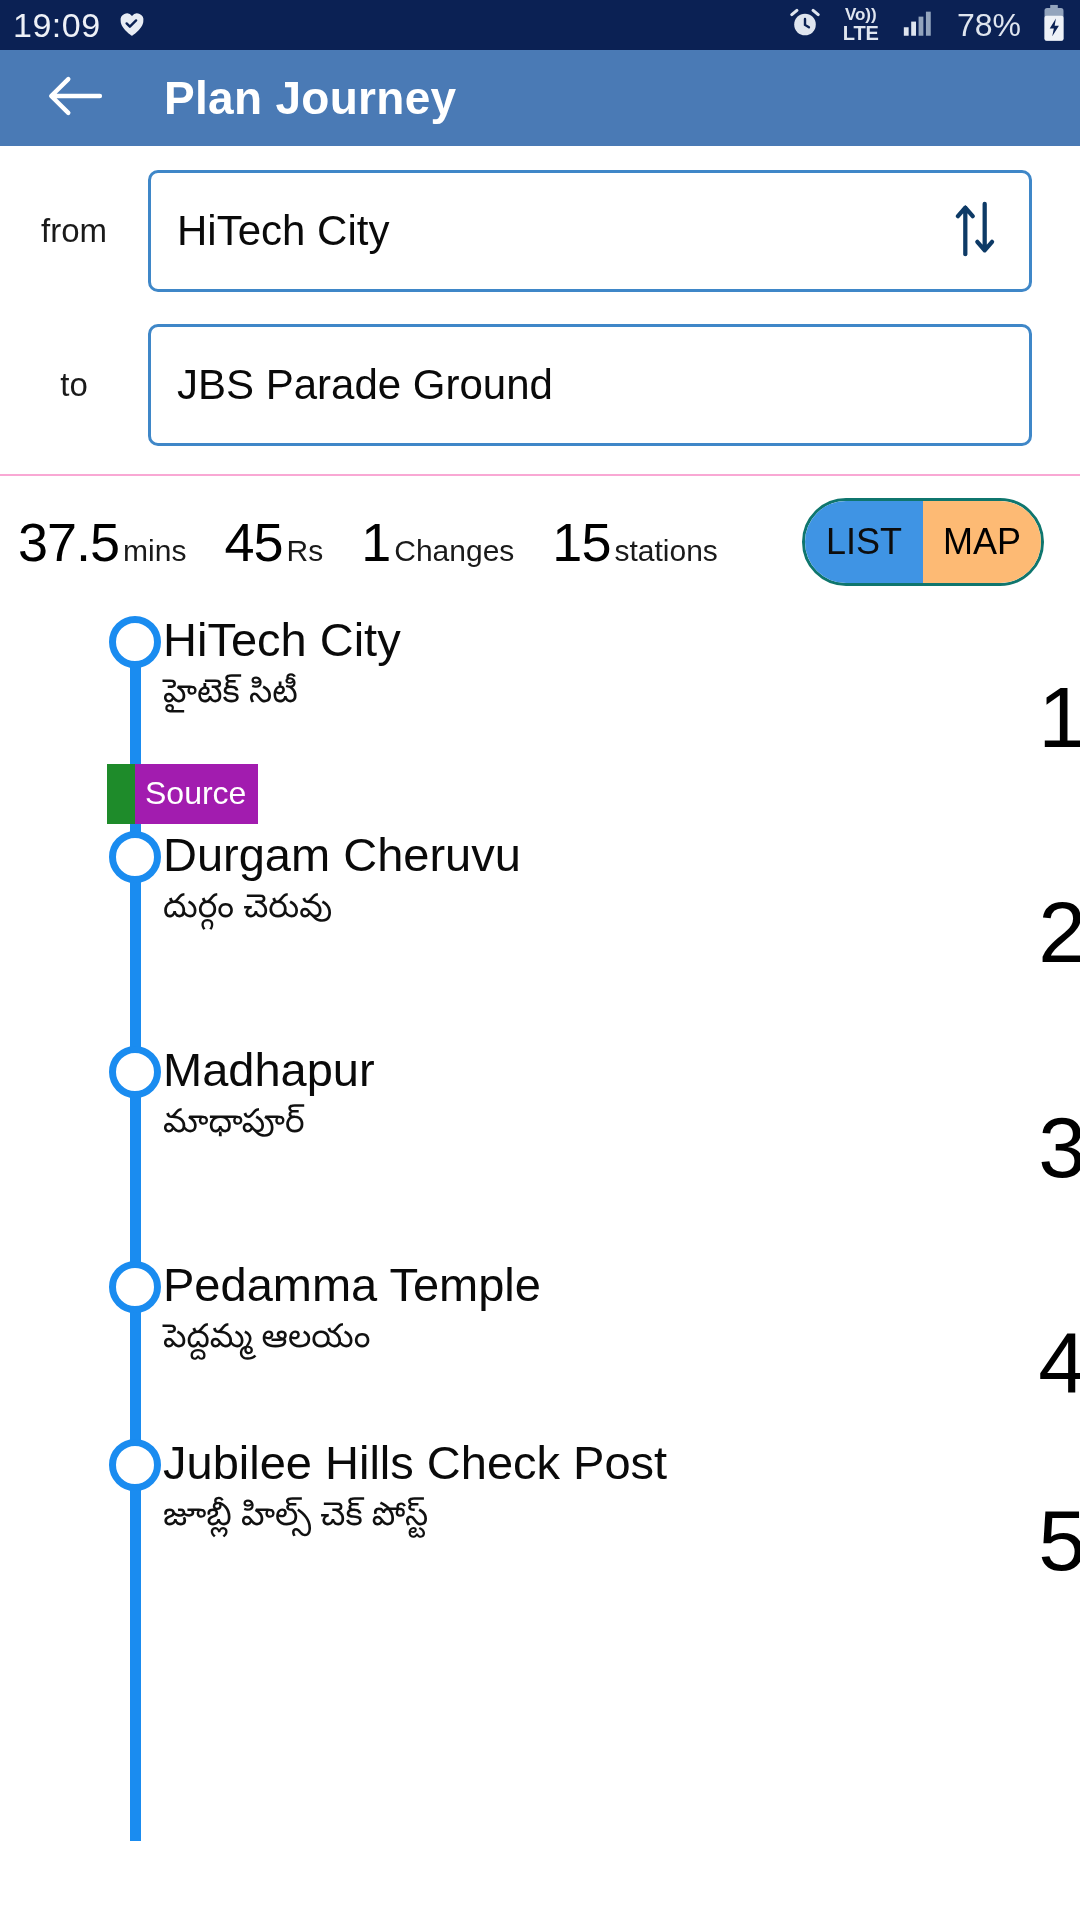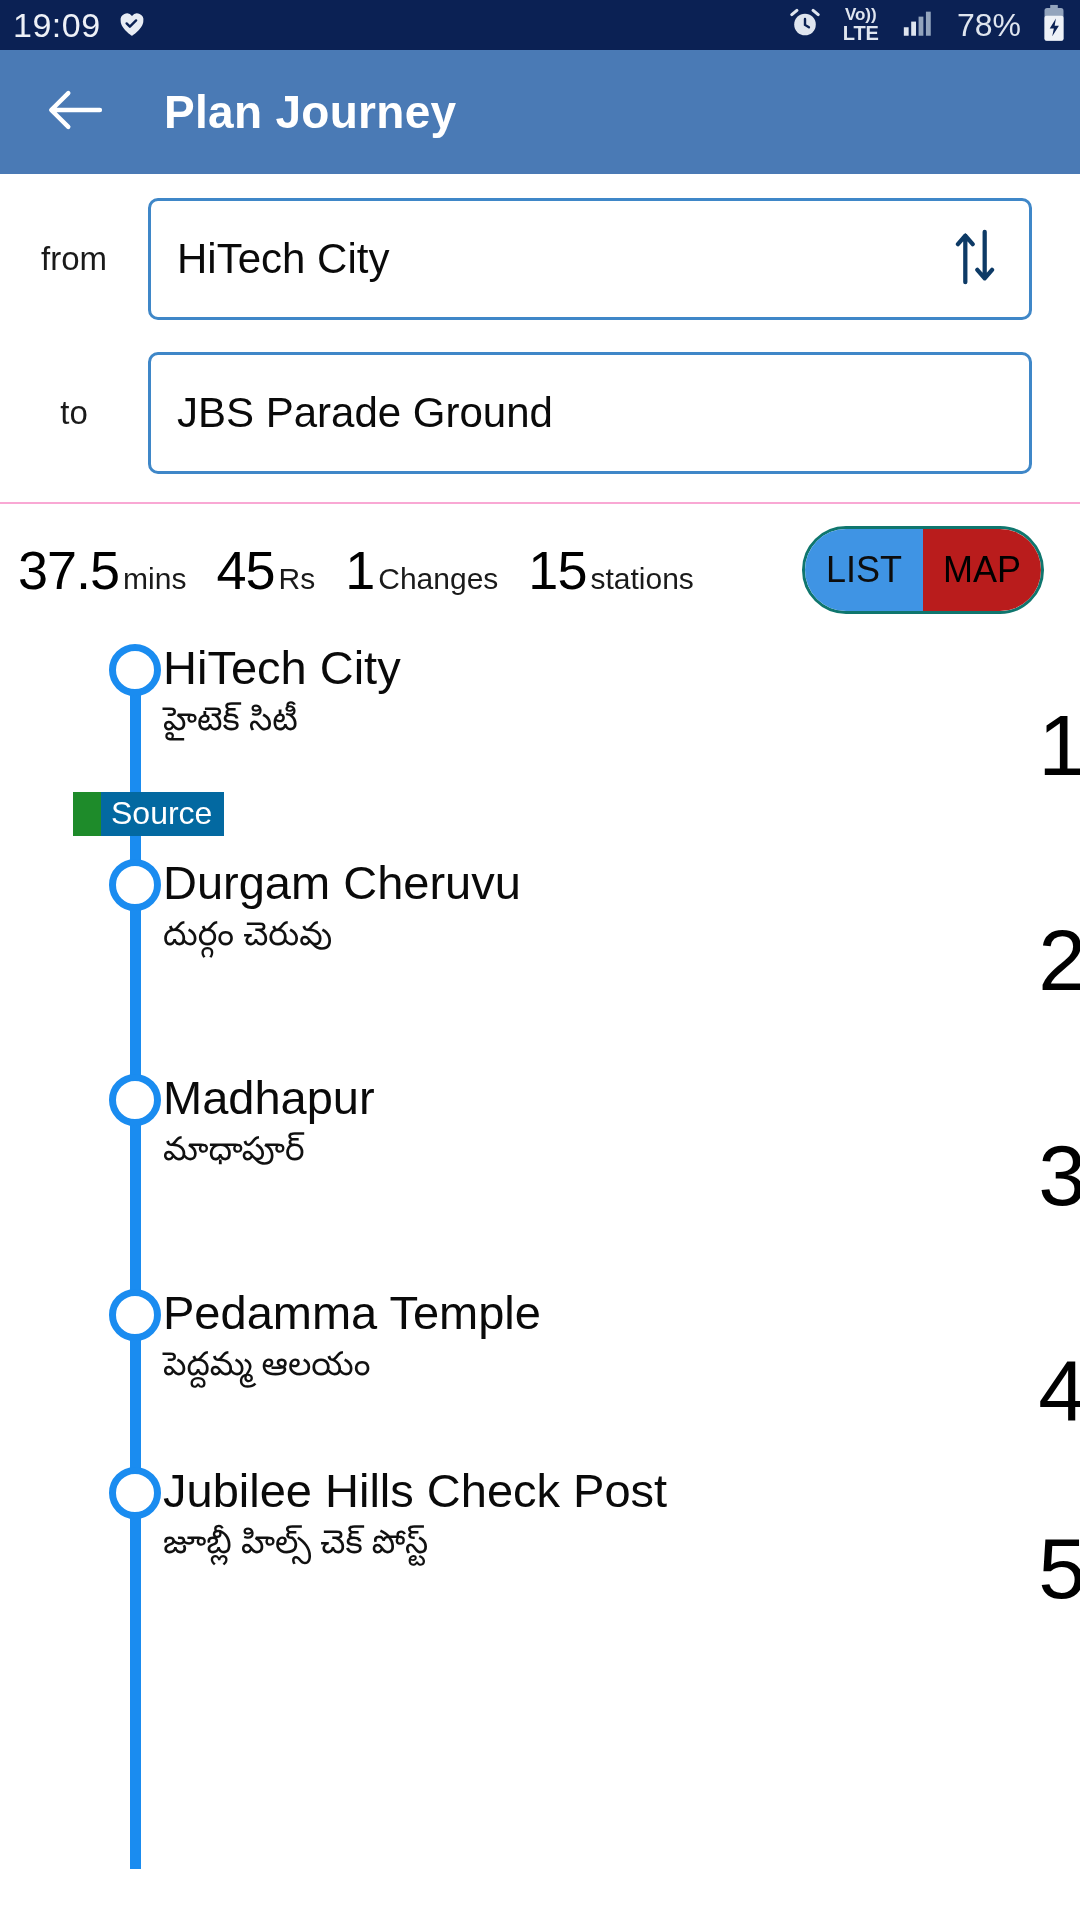--- a/index.html
+++ b/index.html
@@ -41,21 +41,21 @@
   }
   .volte-icon {
     display: flex; flex-direction: column; align-items: center;
     line-height: 0.95; color: #dfe5ef;
   }
   .volte-icon .l1 { font-size: 17px; font-weight: bold; }
   .volte-icon .l2 { font-size: 20px; font-weight: bold; }
 
   
   .app-bar {
-    height: 124px;
+    height: 96px;
     background: #4a7ab5;
     display: flex;
     align-items: center;
     padding-left: 44px;
   }
   .back-btn {
     width: 62px; height: 62px;
     display: flex; align-items: center; justify-content: center;
     cursor: pointer;
   }
@@ -115,21 +115,21 @@
   
   .summary-row {
     display: flex;
     align-items: center;
     padding: 22px 18px 10px 18px;
     position: relative;
   }
   .stats {
     display: flex;
     align-items: baseline;
-    gap: 8px;
+    gap: 16px;
     flex: 1;
     white-space: nowrap;
     text-align: center;
   }
   .stat { display: inline-flex; align-items: baseline; margin-right: 22px; }
   .stat-num { font-size: 54px; color: #000; letter-spacing: -1px; }
   .stat-unit { font-size: 30px; color: #1a1a1a; margin-left: 4px; }
 
   .toggle {
     display: flex;
@@ -141,21 +141,21 @@
     flex: 0 0 242px;
     margin-right: 18px;
   }
   .toggle-btn {
     flex: 1;
     display: flex;
     align-items: center;
     justify-content: center;
     font-size: 36px;
     cursor: pointer;
-    background: #b91c1c;
+    background: #fdba74;
     color: #000000;
   }
   .toggle-btn.active {
     background: #3f94e4;
     color: #0d0d0d;
   }
 
   
   .route-area {
     position: relative;
@@ -192,23 +192,23 @@
   }
   .station-local {
     font-size: 33px;
     color: #111111;
     margin-top: 8px;
     white-space: nowrap;
   }
   .badge {
     display: inline-flex;
     align-items: stretch;
-    background: #0369a1;
-    height: 44px;
-    margin-left: 73px;
+    background: #a21caf;
+    height: 60px;
+    margin-left: 107px;
   }
   .badge-swatch { width: 28px; background: #1e8b2a; }
   .badge-text {
     color: #ffffff;
     font-size: 32px;
     padding: 0 12px 0 10px;
     display: flex; align-items: center;
   }
   .seq-num {
     position: absolute;

